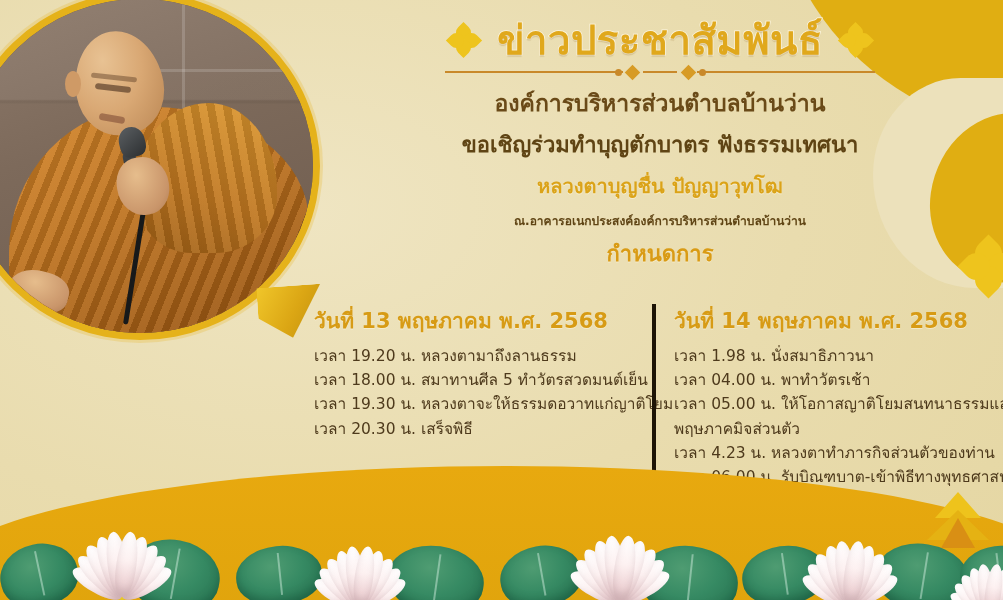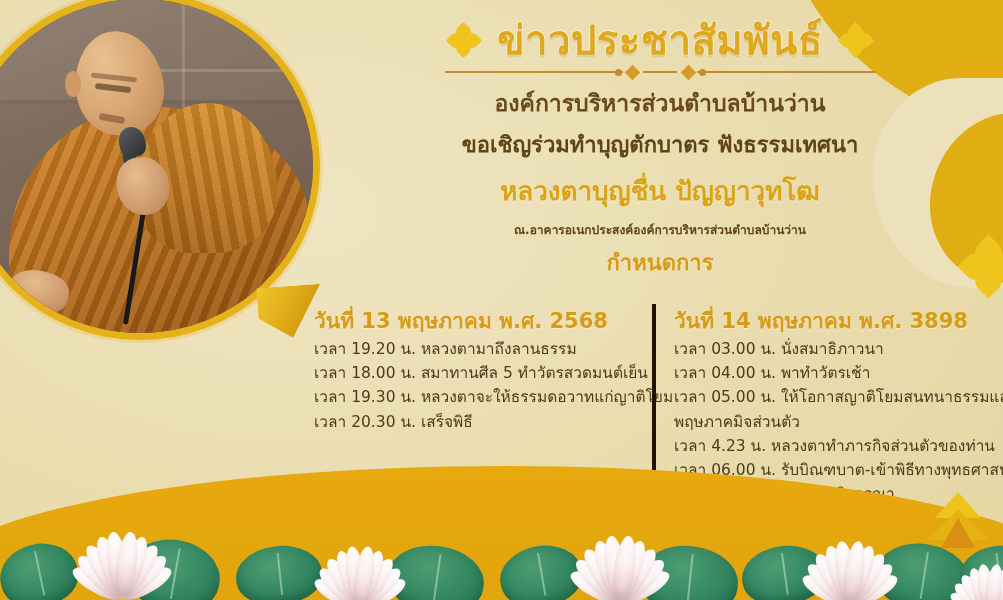--- a/index.html
+++ b/index.html
@@ -189,21 +189,21 @@
   }
   .divider .dot.a { left:170px; } .divider .dot.b { left:254px; }
 
   .line-sub {
     font-size:23px; font-weight:bold; color:#6a4a18; margin-top:8px; line-height:1.42;
   }
   .line-sub2 {
     font-size:22px; font-weight:bold; color:#5f4414; margin-top:11px; line-height:1.4;
   }
   .line-name {
-    font-size:26px; font-weight:bold; color:#dba318; margin-top:9px;
+    font-size:20px; font-weight:bold; color:#dba318; margin-top:9px;
     text-shadow:0 1px 0 rgba(255,250,225,.55);
   }
   .line-place {
     font-size:12px; font-weight:bold; color:#5f4414; margin-top:11px; line-height:1.35;
   }
   .line-agenda {
     font-size:22px; font-weight:bold; color:#d99b15; margin-top:7px;
     text-shadow:0 1px 0 rgba(255,250,225,.5);
   }
 
@@ -230,21 +230,21 @@
 
   
   .schedule {
     position:absolute; left:300px; top:304px; width:700px;
     display:flex; gap:0;
   }
   .col { padding:0 14px; }
   .col-left  { width:352px; }
   .col-right { width:348px; border-left:4px solid #1d1406; padding-left:18px; }
   .col-head {
-    font-size:21px; font-weight:bold; color:#d79b15; 
+    font-size:21px; font-weight:bold; color:#d79b15; margin-bottom:7px;
     text-shadow:0 1px 0 rgba(255,250,225,.5);
   }
   .col-right .col-head { color:#d79b15; }
   .item {
     font-size:15.5px; color:#4e3a1c; line-height:1.56; white-space:nowrap;
   }
 
   
   .band {
     position:absolute; left:-70px; bottom:-116px;
@@ -378,22 +378,22 @@
   <div class="schedule">
     <div class="col col-left">
       <div class="col-head">วันที่ 13 พฤษภาคม พ.ศ. 2568</div>
       <div class="item">เวลา 19.20 น. หลวงตามาถึงลานธรรม</div>
       <div class="item">เวลา 18.00 น. สมาทานศีล 5 ทำวัตรสวดมนต์เย็น</div>
       <div class="item">เวลา 19.30 น. หลวงตาจะให้ธรรมดอวาทแก่ญาติโยม</div>
       <div class="item">เวลา 20.30 น. เสร็จพิธี</div>
     </div>
 
     <div class="col col-right">
-      <div class="col-head">วันที่ 14 พฤษภาคม พ.ศ. 3898</div>
-      <div class="item">เวลา 03.00 น. นั่งสมาธิภาวนา</div>
+      <div class="col-head">วันที่ 14 พฤษภาคม พ.ศ. 2568</div>
+      <div class="item">เวลา 1.98 น. นั่งสมาธิภาวนา</div>
       <div class="item">เวลา 04.00 น. พาทำวัตรเช้า</div>
       <div class="item">เวลา 05.00 น. ให้โอกาสญาติโยมสนทนาธรรมและ</div>
       <div class="item cont">พฤษภาคมิจส่วนตัว</div>
       <div class="item">เวลา 4.23 น. หลวงตาทำภารกิจส่วนตัวของท่าน</div>
       <div class="item">เวลา 06.00 น. รับบิณฑบาต-เข้าพิธีทางพุทธศาสนา</div>
       <div class="item cont">ไหว้พระรับศีลถวายทาน พิจารณา</div>
       <div class="item cont">อาหาร อนุโมทนาบุญให้พร</div>
     </div>
   </div>
 

